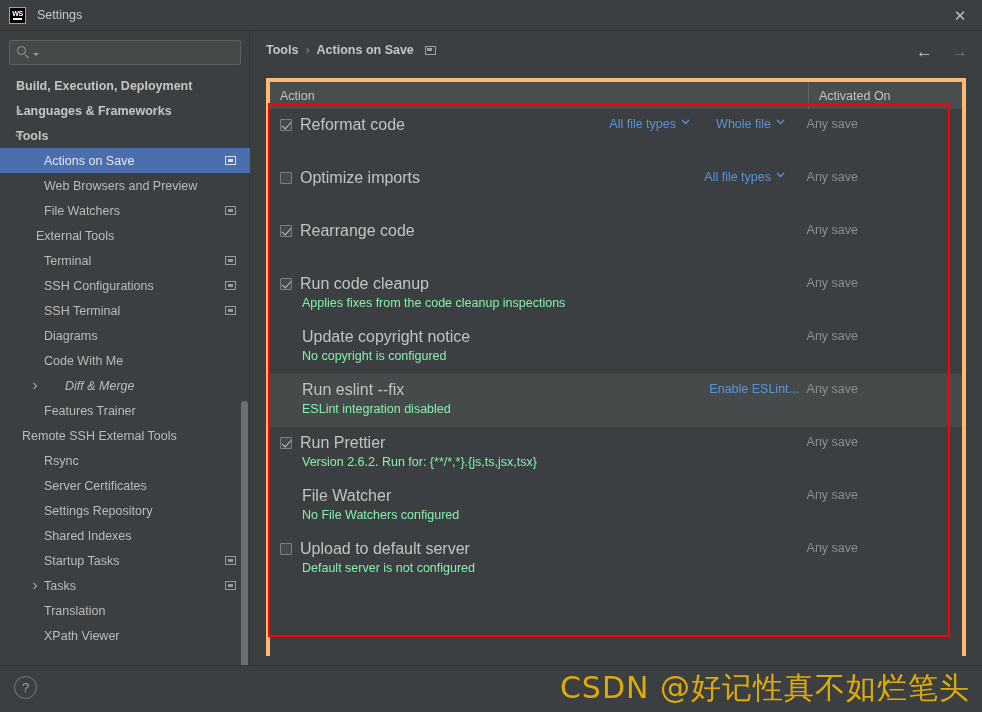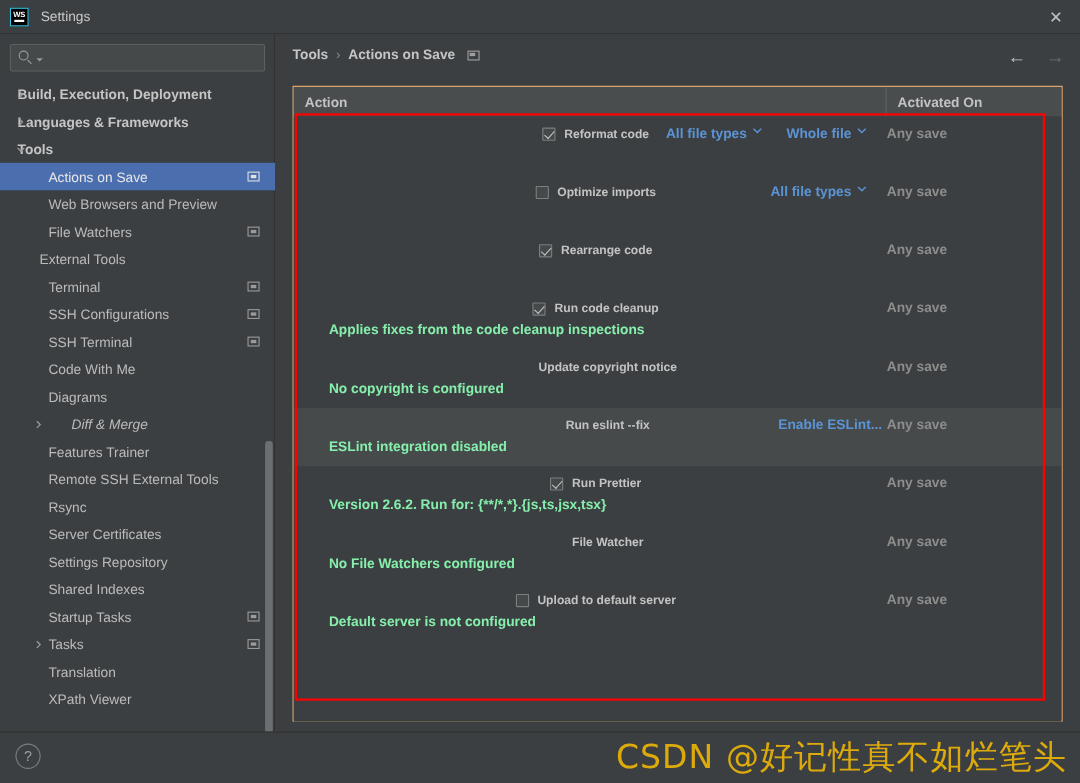--- a/index.html
+++ b/index.html
@@ -126,41 +126,40 @@
     position: absolute; right: 14px; top: 12px;
     display: flex; align-items: center; gap: 18px;
   }
   .nav-arrows .arr { font-size: 17px; line-height: 17px; cursor: pointer; }
   .nav-arrows .back { color: #c4c4c4; }
   .nav-arrows .fwd { color: #6e7173; }
 
   
   .tablewrap {
     position: absolute; left: 15px; top: 47px; width: 700px; height: 578px;
-    border: 1px solid #fdba74;
-    font-weight: bold;
+    border: 4px solid #fdba74;
   }
   .thead { display: flex; height: 27px; background: #4a4d4e; }
   .thead .th {
     display: flex; align-items: center; padding-left: 10px;
     font-size: 12.5px; color: #c3c3c3; cursor: pointer;
   }
   .thead .th.col-action { width: 539px; border-right: 1px solid #5f6263; }
   .thead .th.col-activated { flex: 1; }
 
   .tbody { position: relative; height: 550px; background: #3c3f41; overflow: hidden; }
   .row {
     position: relative; display: flex; padding-left: 10px;
     background: #3c3f41;
   }
   .row.hovered { background: #464a4b; }
   .row .cell-action { width: 529px; position: relative; }
   .row .row-title {
     display: flex; align-items: center; height: 22px;
-    font-size: 11px; color: #c3c3c3; justify-content: center;
+    font-size: 16px; color: #c3c3c3;
   }
   .row .row-desc {
     font-size: 12.5px; color: #86efac; margin-left: 22px; margin-top: 1px;
   }
   .row .row-title.noindent { margin-left: 22px; }
   .cb {
     width: 12px; height: 12px; border: 1px solid #7b7f80; background: #45494a;
     margin-right: 8px; position: relative; border-radius: 1px; cursor: pointer;
     flex: 0 0 auto;
   }
@@ -282,38 +281,38 @@
         </div>
         <div class="tree-item">
           <span class="lbl" style="margin-left: 44px;">SSH Configurations</span>
           <span class="badge"></span>
         </div>
         <div class="tree-item">
           <span class="lbl" style="margin-left: 44px;">SSH Terminal</span>
           <span class="badge"></span>
         </div>
         <div class="tree-item">
+          <span class="lbl" style="margin-left: 44px;">Diagrams</span>
+        </div>
+        <div class="tree-item">
           <span class="lbl" style="margin-left: 44px;">Code With Me</span>
-        </div>
-        <div class="tree-item">
-          <span class="lbl" style="margin-left: 44px;">Diagrams</span>
         </div>
         <div class="tree-item">
           <span class="arrow" style="left: 30px;">
             <svg width="8" height="8" viewBox="0 0 8 8">
               <path d="M2.5 1 L5.5 4 L2.5 7" fill="none" stroke="#9a9a9a" stroke-width="1.2"></path>
             </svg>
           </span>
           <span class="lbl" style="margin-left: 65px; font-style: italic;">Diff &amp; Merge</span>
         </div>
         <div class="tree-item">
           <span class="lbl" style="margin-left: 44px;">Features Trainer</span>
         </div>
         <div class="tree-item">
-          <span class="lbl" style="margin-left: 44px;">Remote SSH External Tools</span>
+          <span class="lbl" style="margin-left: 22px;">Remote SSH External Tools</span>
         </div>
         <div class="tree-item">
           <span class="lbl" style="margin-left: 44px;">Rsync</span>
         </div>
         <div class="tree-item">
           <span class="lbl" style="margin-left: 44px;">Server Certificates</span>
         </div>
         <div class="tree-item">
           <span class="lbl" style="margin-left: 44px;">Settings Repository</span>
         </div>

